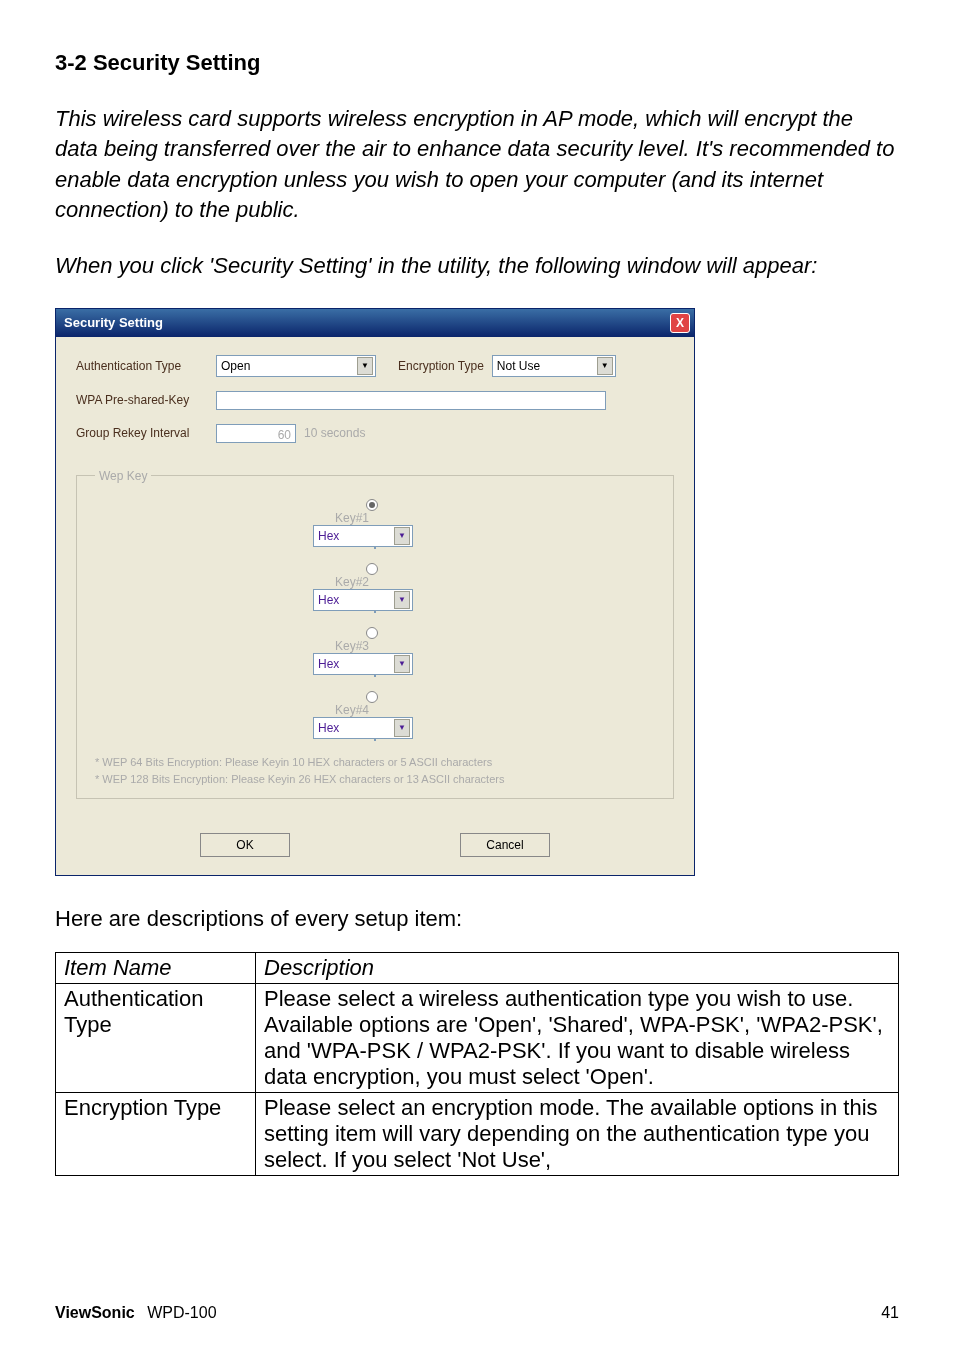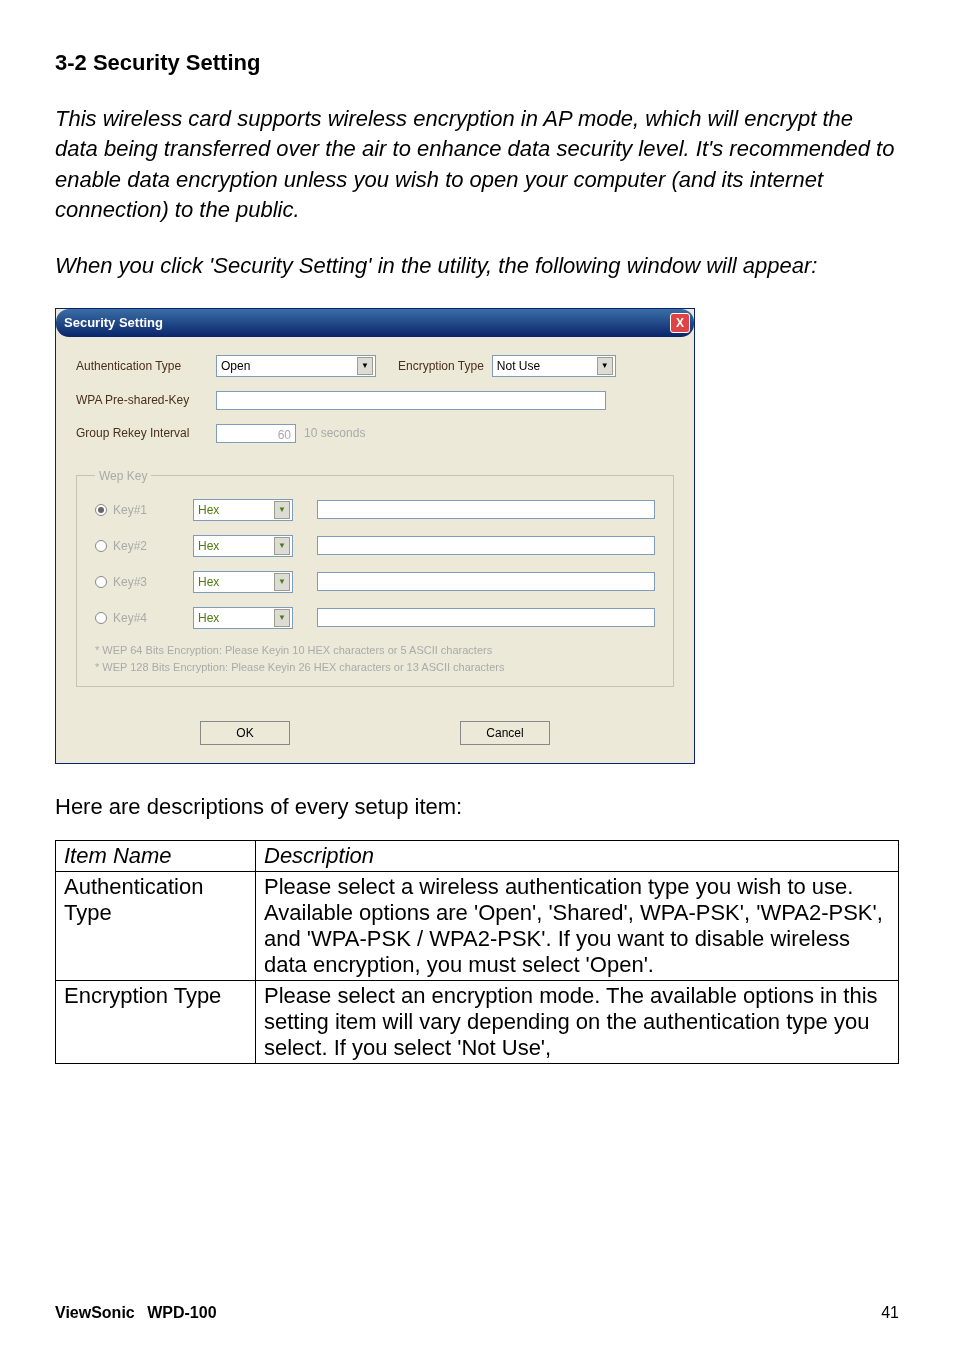--- a/index.html
+++ b/index.html
@@ -38,21 +38,20 @@
     .titlebar {
       background: linear-gradient(#3a6ea5, #0a246a);
       height: 28px;
       display: flex;
       align-items: center;
       justify-content: space-between;
       padding: 0 4px 0 8px;
       color: #fff;
       font-weight: bold;
       font-size: 13px;
-      border-radius: 13px;
     }
     .close-btn {
       width: 20px; height: 20px;
       background: #e04343;
       border: 1px solid #fff;
       border-radius: 3px;
       display: flex; align-items: center; justify-content: center;
       color: #fff; font-weight: bold; font-size: 12px;
     }
     .dialog-body {
@@ -74,21 +73,21 @@
       padding: 0 2px 0 4px;
       font-size: 12px;
     }
     .select .arrow {
       width: 16px; height: 18px;
       background: #dcdcd5;
       border: 1px solid #9e9e90;
       display: flex; align-items: center; justify-content: center;
       font-size: 8px;
     }
-    .select.disabled { color: #4d7c0f; background: #fff; }
+    .select.disabled { color: #4c1d95; background: #fff; }
     .textbox {
       border: 1px solid #7f9db9;
       background: #fff;
       height: 19px;
       flex: 1;
     }
     .textbox.small { width: 80px; flex: none; text-align: right; padding-right: 4px; color: #aaa; line-height: 20px; }
     .textbox.wide { width: 390px; flex: none; }
     .seconds { margin-left: 8px; color: #aaa; }
     .encrypt-lbl { color: #4a2f1e; margin-left: 22px; margin-right: 8px;}
@@ -99,21 +98,21 @@
       border: 1px solid #c6c3b3;
       margin-top: 26px;
       padding: 16px 18px 10px 18px;
     }
     fieldset.wep legend {
       color: #aaa;
       padding: 0 4px;
       font-size: 12px;
     }
     .wep-row {
-      display: flex; align-items: center; margin-bottom: 14px;
+      display: flex; align-items: center; margin-bottom: 14px; flex-direction: column;
     }
     .radio {
       width: 12px; height: 12px; border-radius: 50%;
       border: 1px solid #888; background: #fff; margin-right: 6px;
       display: inline-flex; align-items: center; justify-content: center;
     }
     .radio.sel::after{ content:""; width:6px; height:6px; border-radius:50%; background:#666; }
     .keylabel { color: #aaa; width: 80px; }
     .hex-sel { width: 100px; margin-right: 24px;}
     .wep-in { flex: 1; }
@@ -151,21 +150,21 @@
     .col1 { width: 200px; }
 
     .footer {
       position: absolute;
       bottom: 28px;
       left: 55px; right: 55px;
       display: flex; justify-content: space-between;
       font-size: 16px;
     }
     .footer .brand { font-weight: bold; }
-    .footer .model { font-weight: bold; margin-left: 8px; margin-top: 39px; }
+    .footer .model { font-weight: normal; margin-left: 8px; margin-top: 39px; }
   </style>
 </head>
 <body>
 
 <div class="heading">3-2 Security Setting</div>
 
 <div class="paragraph">This wireless card supports wireless encryption in AP mode, which will encrypt the data being transferred over the air to enhance data security level. It's recommended to enable data encryption unless you wish to open your computer (and its internet connection) to the public.</div>
 <div class="paragraph">When you click 'Security Setting' in the utility, the following window will appear:</div>
 
 <div class="dialog">

